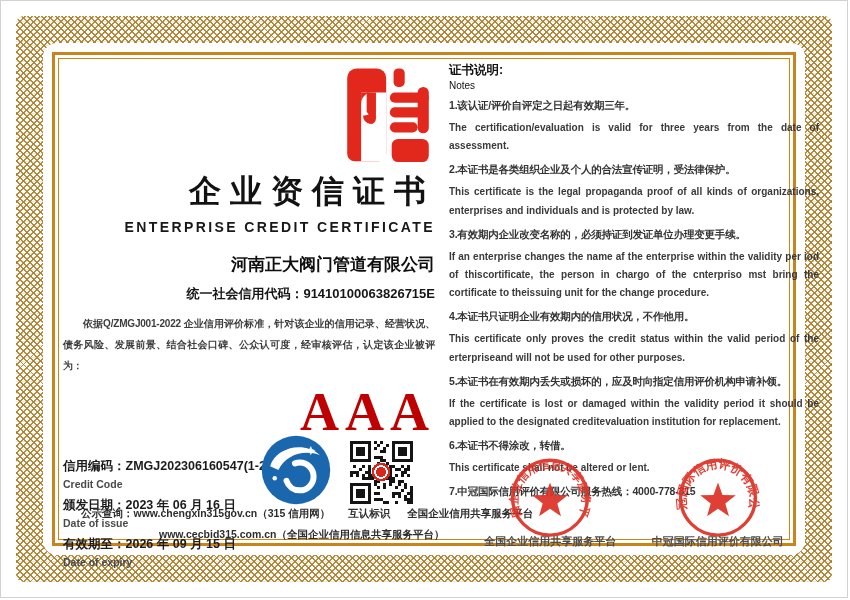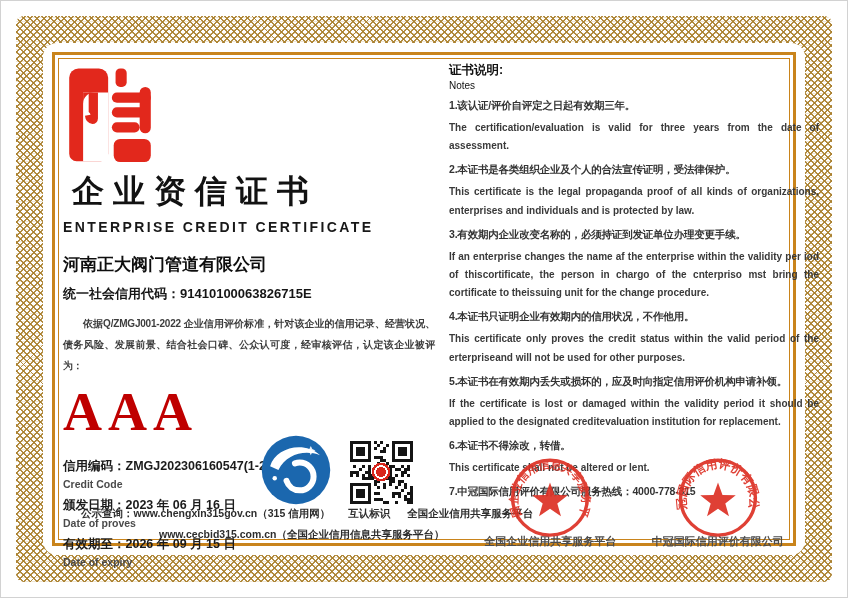--- a/index.html
+++ b/index.html
@@ -21,21 +21,21 @@
       repeating-linear-gradient(-45deg, rgba(170,128,45,.9) 0 1.4px, rgba(170,128,45,0) 1.4px 4.8px),
       repeating-linear-gradient(0deg,   rgba(190,150,70,.25) 0 1px,  rgba(190,150,70,0) 1px 4px);
   }
   .frame-white  { position:absolute; inset:42px; background:#fff; border-radius:14px; }
   .frame-line.thick { position:absolute; inset:51px; border:3px solid #c9841c; }
   .frame-line.thin  { position:absolute; inset:57px; border:1px solid #c9841c; }
 
   .content { position:absolute; left:62px; top:58px; width:756px; height:484px; display:flex; }
 
   
-  .left-col { position:relative; width:372px; display:flex; flex-direction:column; align-items:flex-start; }
+  .left-col { position:relative; width:372px; display:flex; flex-direction:column; align-items:flex-end; }
   .brand { margin-top:2px; }
   h1.title { margin:3px 0 0; font-size:32px; font-weight:bold; letter-spacing:9px; text-indent:9px; color:#121212; white-space:nowrap; }
   .subtitle { margin-top:5px; font-size:14px; font-weight:bold; letter-spacing:2.4px; color:#181818; white-space:nowrap; }
   .company  { margin-top:18px; font-size:17px; font-weight:bold; color:#0e0e0e; white-space:nowrap; }
   .ucode    { margin-top:9px; font-size:13px; font-weight:bold; color:#161616; white-space:nowrap; }
   .desc {
     margin:10px 0 0; align-self:stretch; font-size:10px; line-height:2.1;
     color:#3d3d3d; font-weight:600; text-indent:2em; text-align:justify; letter-spacing:-0.2px;
   }
   .rating {
@@ -102,21 +102,21 @@
       <div class="subtitle">ENTERPRISE CREDIT CERTIFICATE</div>
       <div class="company">河南正大阀门管道有限公司</div>
       <div class="ucode">统一社会信用代码：91410100063826715E</div>
       <p class="desc">依据Q/ZMGJ001-2022 企业信用评价标准，针对该企业的信用记录、经营状况、债务风险、发展前景、结合社会口碑、公众认可度，经审核评估，认定该企业被评为：</p>
       <div class="rating">AAA</div>
 
       <div class="fields">
         <div class="field-cn">信用编码：ZMGJ202306160547(1-2)</div>
         <div class="field-en">Credit Code</div>
         <div class="field-cn">颁发日期：2023 年 06 月 16 日</div>
-        <div class="field-en">Date of proves</div>
+        <div class="field-en">Date of issue</div>
         <div class="field-cn">有效期至：2026 年 09 月 15 日</div>
         <div class="field-en">Date of expiry</div>
       </div>
 
       <div class="side-logos">
         <span>
           <svg width="74" height="74" viewBox="0 0 80 80" aria-hidden="true">
             <circle cx="40" cy="40" r="37" fill="#1b67ae"></circle>
             <path d="M12,36 C18,16 48,8 66,24 C50,18 30,22 21,40 Z" fill="#ffffff"></path>
             <circle cx="44" cy="47" r="15" fill="none" stroke="#ffffff" stroke-width="6.5" stroke-dasharray="72 23" stroke-dashoffset="30" stroke-linecap="round"></circle>

